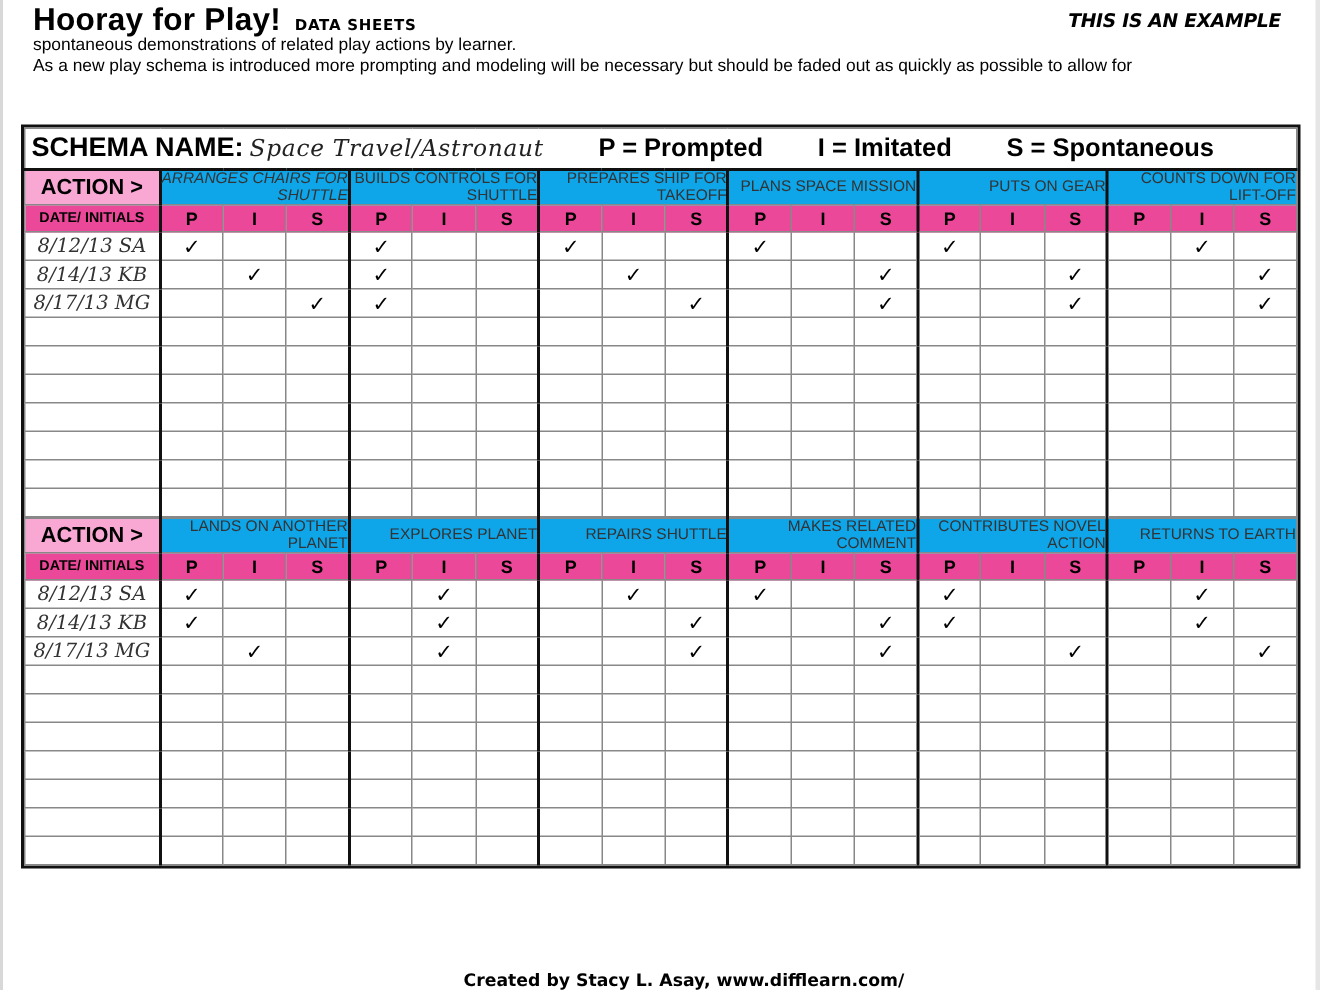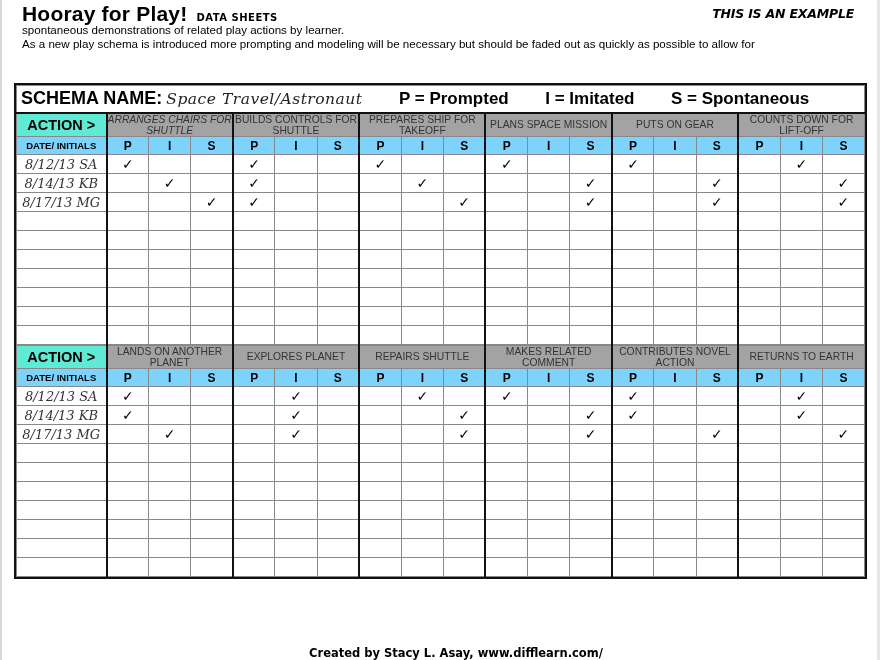--- a/index.html
+++ b/index.html
@@ -12,24 +12,24 @@
   .intro { position:absolute; left:22px; top:23px; width:840px; font-size:11.6px; line-height:14px; }
   .intro p { margin:0; }
   .intro .proc-label { font-weight:bold; margin-right:6px; }
   .sheet { position:absolute; left:14px; top:83px; width:853px; border:2.5px solid #111; box-sizing:border-box; }
   table { border-collapse:collapse; width:100%; table-layout:fixed; }
   td { padding:0; border:1px solid #888; height:19px; text-align:center; vertical-align:middle; box-sizing:border-box; }
   .schema-row td { height:27px; border-bottom:2.5px solid #111; text-align:left; white-space:nowrap; }
   .schema-label { font-size:18px; font-weight:bold; margin-left:4px; }
   .schema-value { font-family:"DejaVu Serif", serif; font-style:italic; font-size:15.5px; font-weight:normal; margin-left:4px; letter-spacing:0.5px; color:#222; }
   .legend-item { font-size:17px; font-weight:bold; margin-left:32px; }
-  .action-label { background:#5eead4; font-size:14.5px; font-weight:bold; height:24px; }
-  .action-name { background:#a3a3a3; font-size:10.3px; line-height:11px; color:#333; height:24px; }
+  .action-label { background:#f9a8d4; font-size:14.5px; font-weight:bold; height:24px; }
+  .action-name { background:#0ea5e9; font-size:10.3px; line-height:11px; color:#333; height:24px;text-align:right; }
   .action-name.italic { font-style:italic; }
-  .pis-row td { background:#7dd3fc; font-size:12px; font-weight:bold; height:18px; }
+  .pis-row td { background:#ec4899; font-size:12px; font-weight:bold; height:18px; }
   .pis-row td.date-label { font-size:9.5px; }
   td.date { text-align:center; font-family:"DejaVu Serif", serif; font-style:italic; font-size:13px; color:#333; }
   td.check { font-size:14px; line-height:14px; }
   .thick-l { border-left:2.5px solid #111 !important; }
   .block-sep td { border-top:2px solid #888; }
   .footer { position:absolute; left:16px; width:880px; top:646px; text-align:center; font-family:"DejaVu Sans", sans-serif; font-size:11.5px; font-weight:bold; }
 </style>
 </head>
 <body>
 

